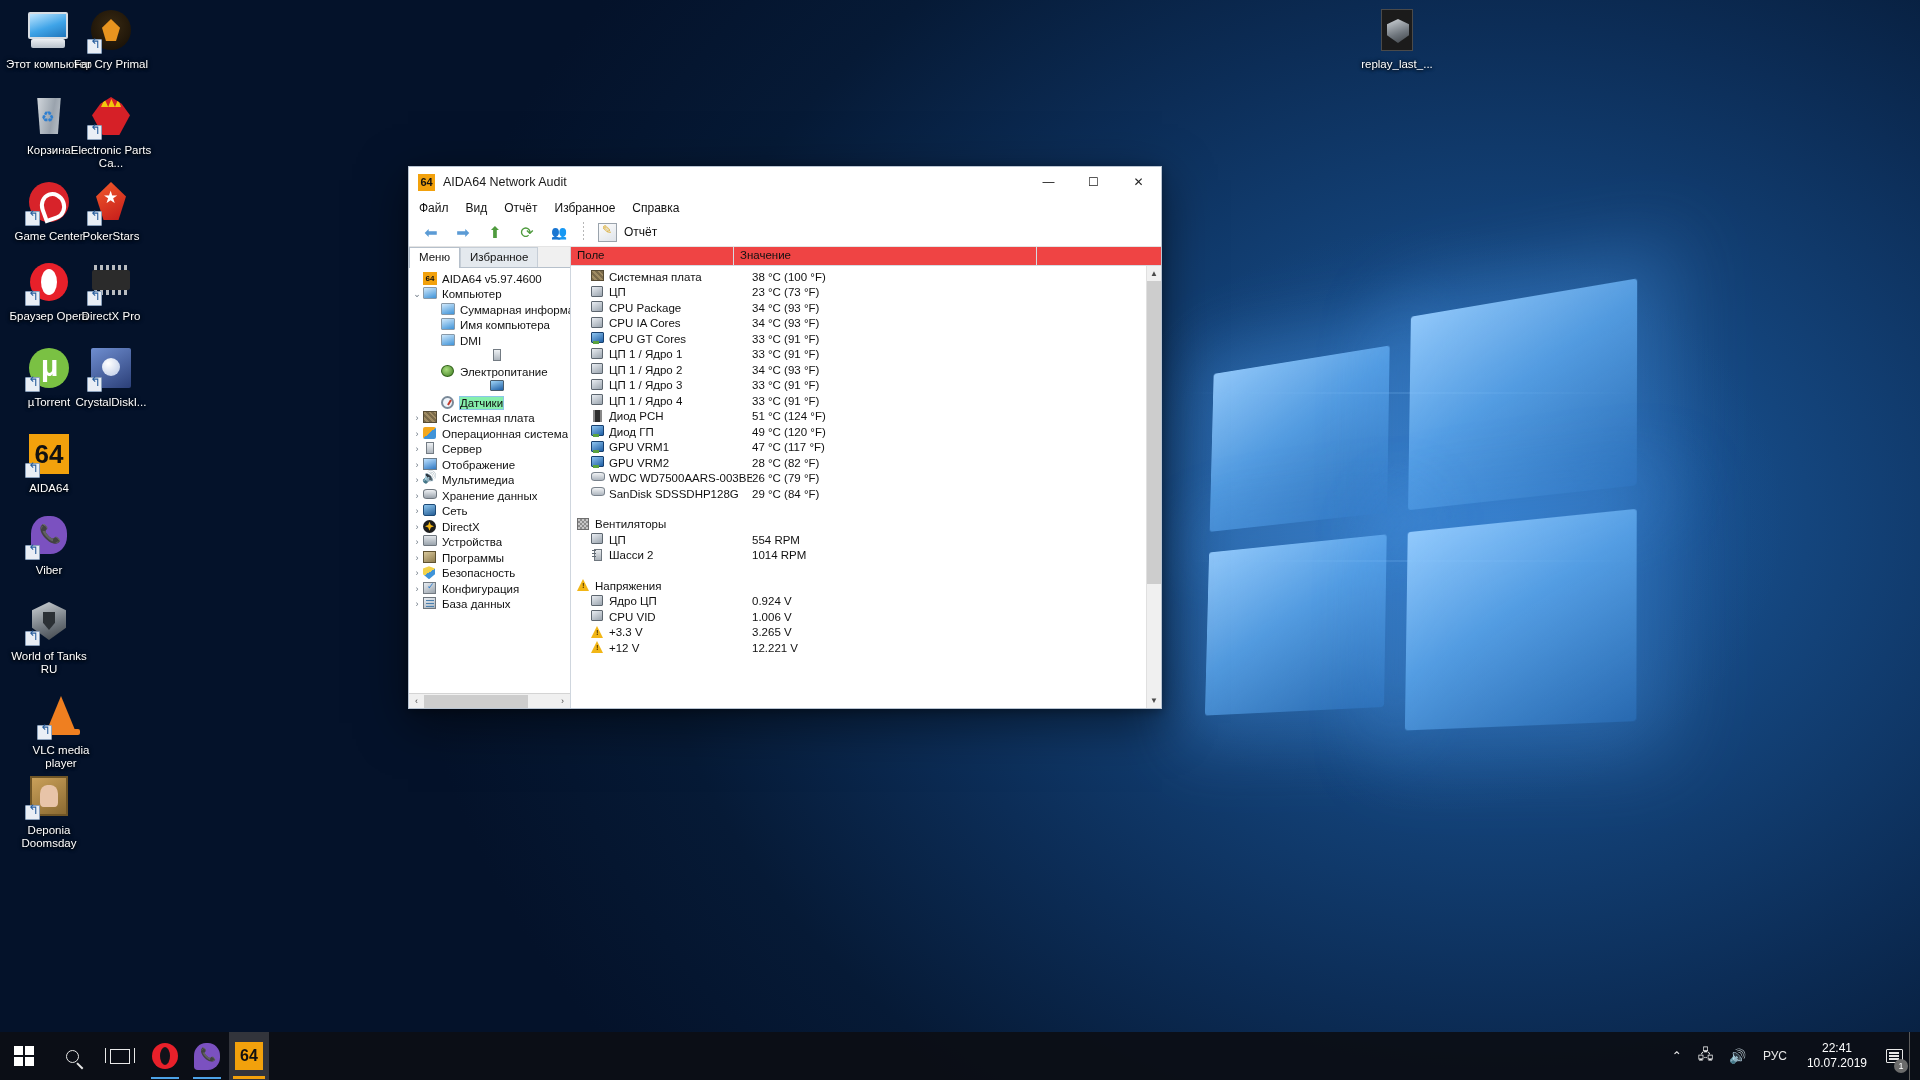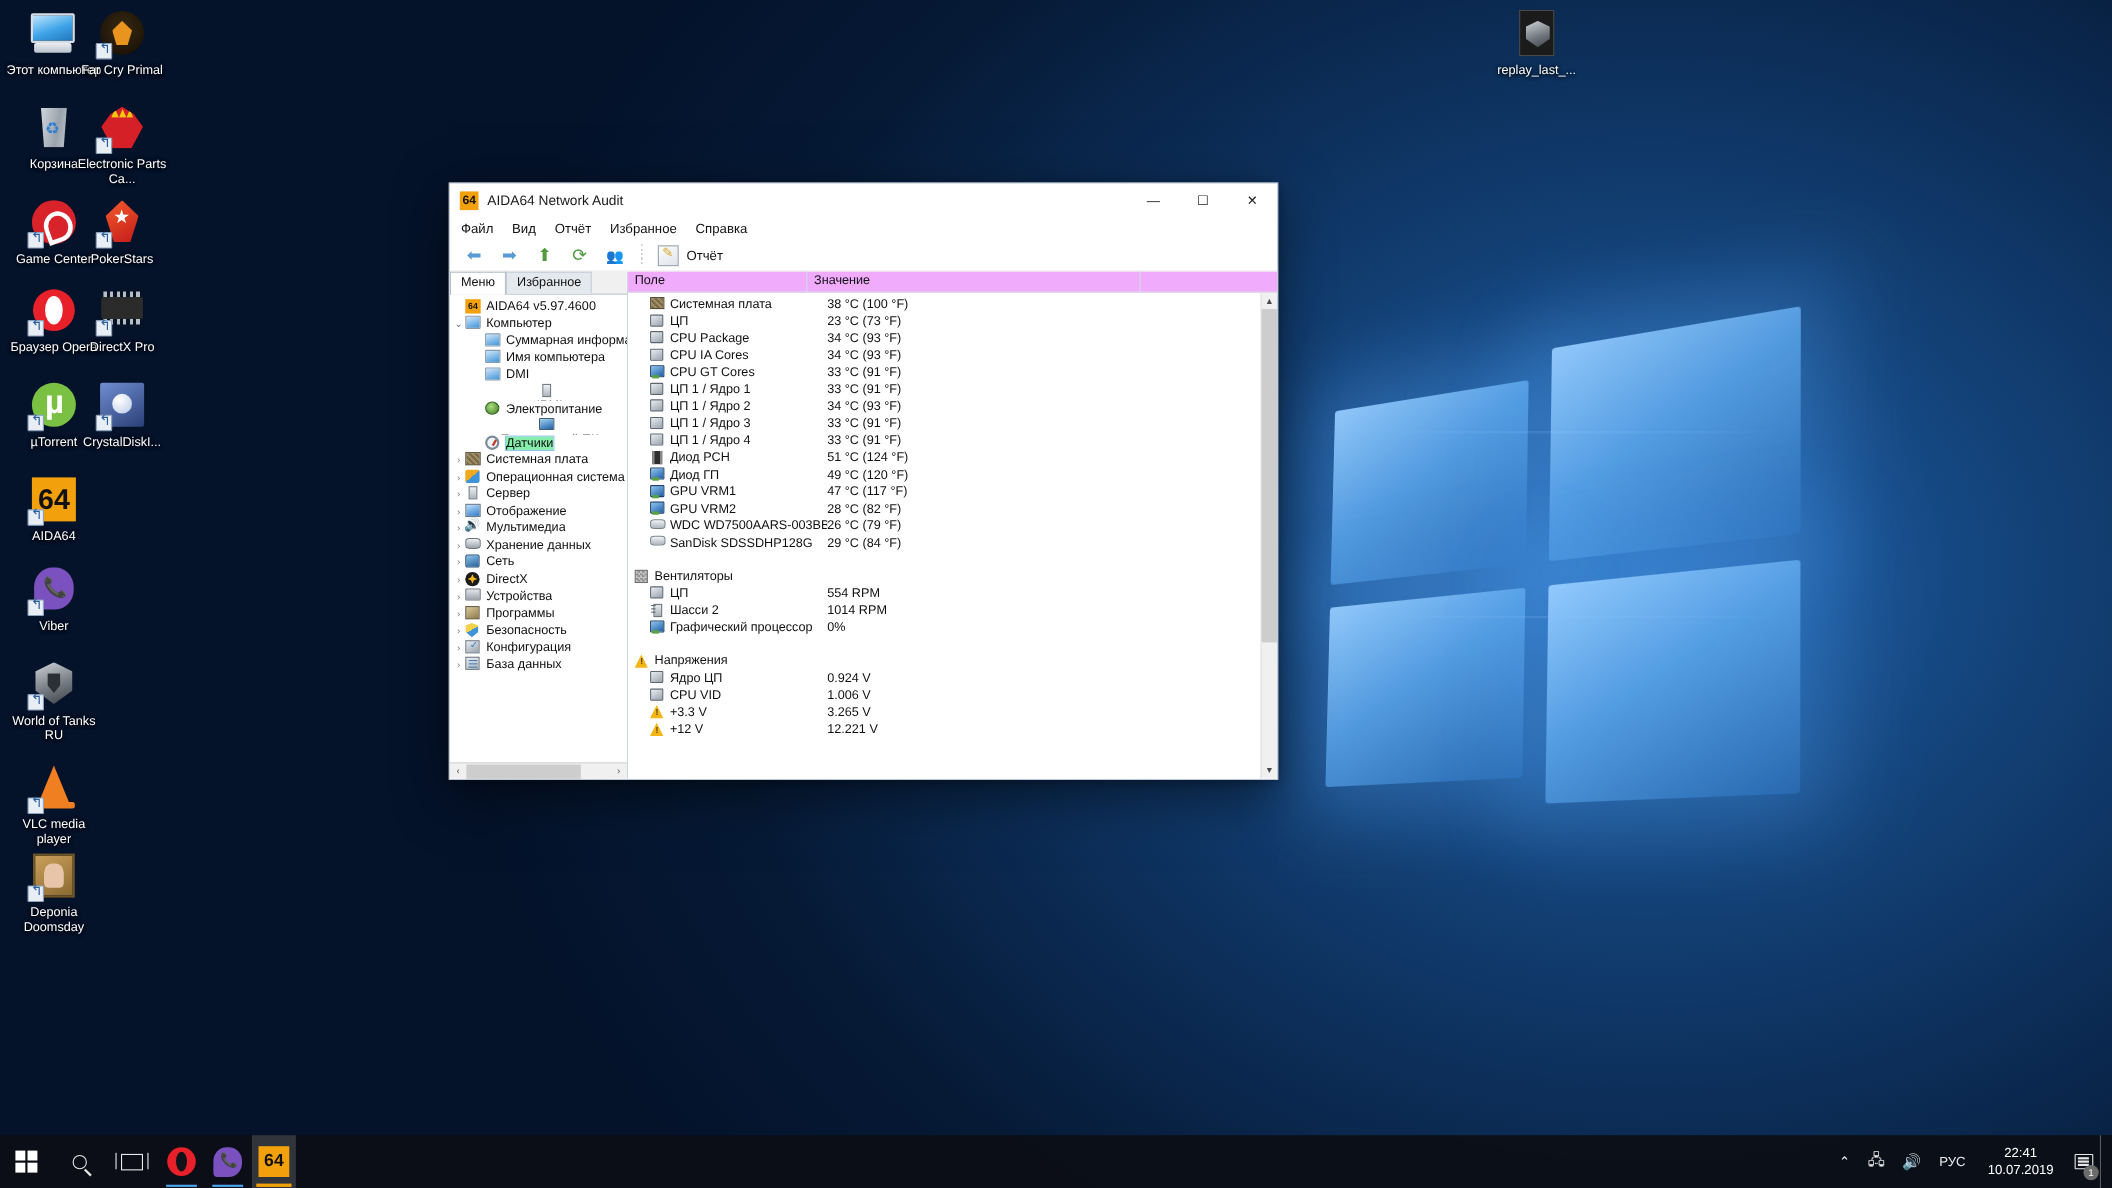--- a/index.html
+++ b/index.html
@@ -148,21 +148,21 @@
   .tlabel { overflow: hidden; }
   .trow.sel .tlabel { background: #86efac; outline: 1px solid #8cc6e8; }
   .hscroll { height: 15px; background: #f0f0f0; border-top: 1px solid #d4d4d4;
     display: flex; align-items: center; }
   .hs-arrow { width: 15px; text-align: center; font-size: 9px; color: #4a4a4a; }
   .hs-track { flex: 1; height: 13px; background: #f0f0f0; position: relative; }
   .hs-thumb { position: absolute; left: 0; top: 0; width: 104px; height: 13px; background: #cdcdcd; }
 
   
   .content { flex: 1; display: flex; flex-direction: column; background: #fff; }
-  .chead { height: 19px; background: #f0abfc; border-bottom: 1px solid #d5dbe2; display: flex;
+  .chead { height: 19px; background: #ef4444; border-bottom: 1px solid #d5dbe2; display: flex;
     font-size: 11.5px; color: #111; }
   .chead > div { padding: 2px 0 0 6px; border-right: 1px solid #d5dbe2; }
   .ch-field { width: 163px; } .ch-value { width: 303px; } .ch-rest { flex: 1; border-right: none !important; }
   .clist { flex: 1; position: relative; overflow: hidden; font-size: 11.5px; color: #111; }
   .crow { display: flex; align-items: center; height: 15.5px; padding-left: 6px; }
   .crow .cicon { width: 14px; height: 13px; margin-right: 4px; flex: none; position: relative; }
   .crow .cname { width: 157px; overflow: hidden; white-space: nowrap; }
   .crow .cval { width: 303px; }
   .crow.group { font-weight: normal; padding-left: 6px; }
   .crow.item { padding-left: 20px; }
@@ -377,21 +377,21 @@
       </div>
       <div class="lbl">Viber</div>
     </div>
     <div class="dicon" style="left: 4px; top: 598px;">
       <div class="glyph">
         <div class="ic-wot"></div>
         <div class="shortcut-arrow"></div>
       </div>
       <div class="lbl">World of Tanks RU</div>
     </div>
-    <div class="dicon" style="left: 4px; top: 692px;">
+    <div class="dicon" style="left: 16px; top: 692px;">
       <div class="glyph">
         <div class="ic-cone"></div>
         <div class="ic-cone-b"></div>
         <div class="shortcut-arrow"></div>
       </div>
       <div class="lbl">VLC media player</div>
     </div>
     <div class="dicon" style="left: 4px; top: 772px;">
       <div class="glyph">
         <div class="ic-dep"></div>
@@ -749,27 +749,20 @@
               <div class="cname">ЦП</div>
               <div class="cval">554 RPM</div>
             </div>
             <div class="crow item">
               <div class="cicon">
                 <div class="li-srv"></div>
               </div>
               <div class="cname">Шасси 2</div>
               <div class="cval">1014 RPM</div>
             </div>
-            <div class="crow item">
-              <div class="cicon">
-                <div class="li-gpu"></div>
-              </div>
-              <div class="cname">Графический процессор</div>
-              <div class="cval">0%</div>
-            </div>
             <div class="spacer"></div>
             <div class="crow group">
               <div class="cicon">
                 <div class="li-warn"></div>
               </div>
               <div class="cname" style="width: 157px;">Напряжения</div>
             </div>
             <div class="crow item">
               <div class="cicon">
                 <div class="li-cpu"></div>

